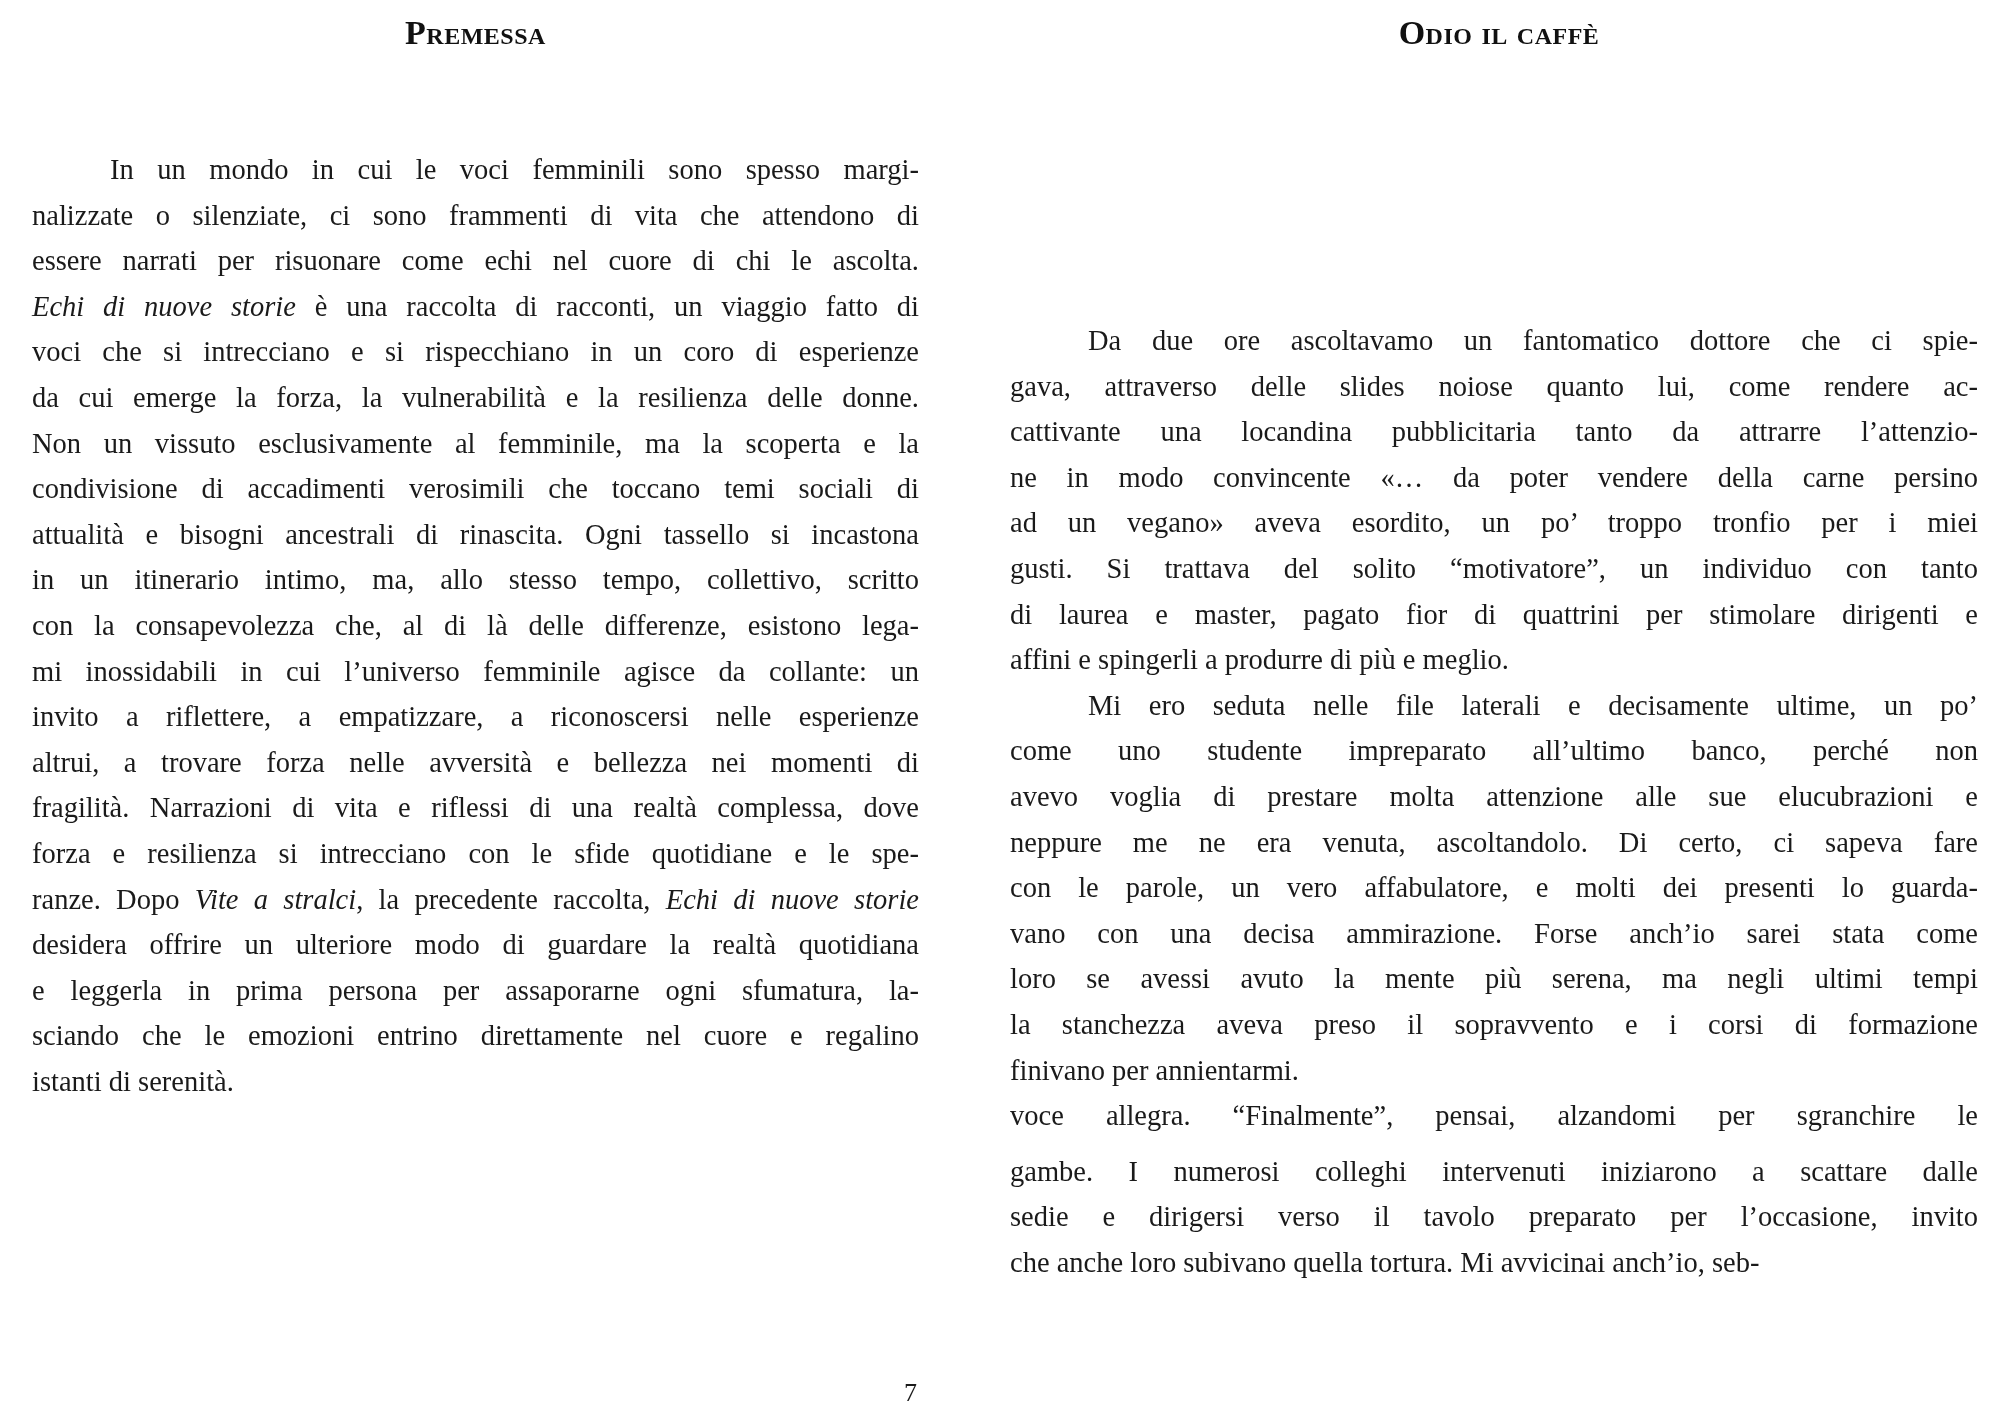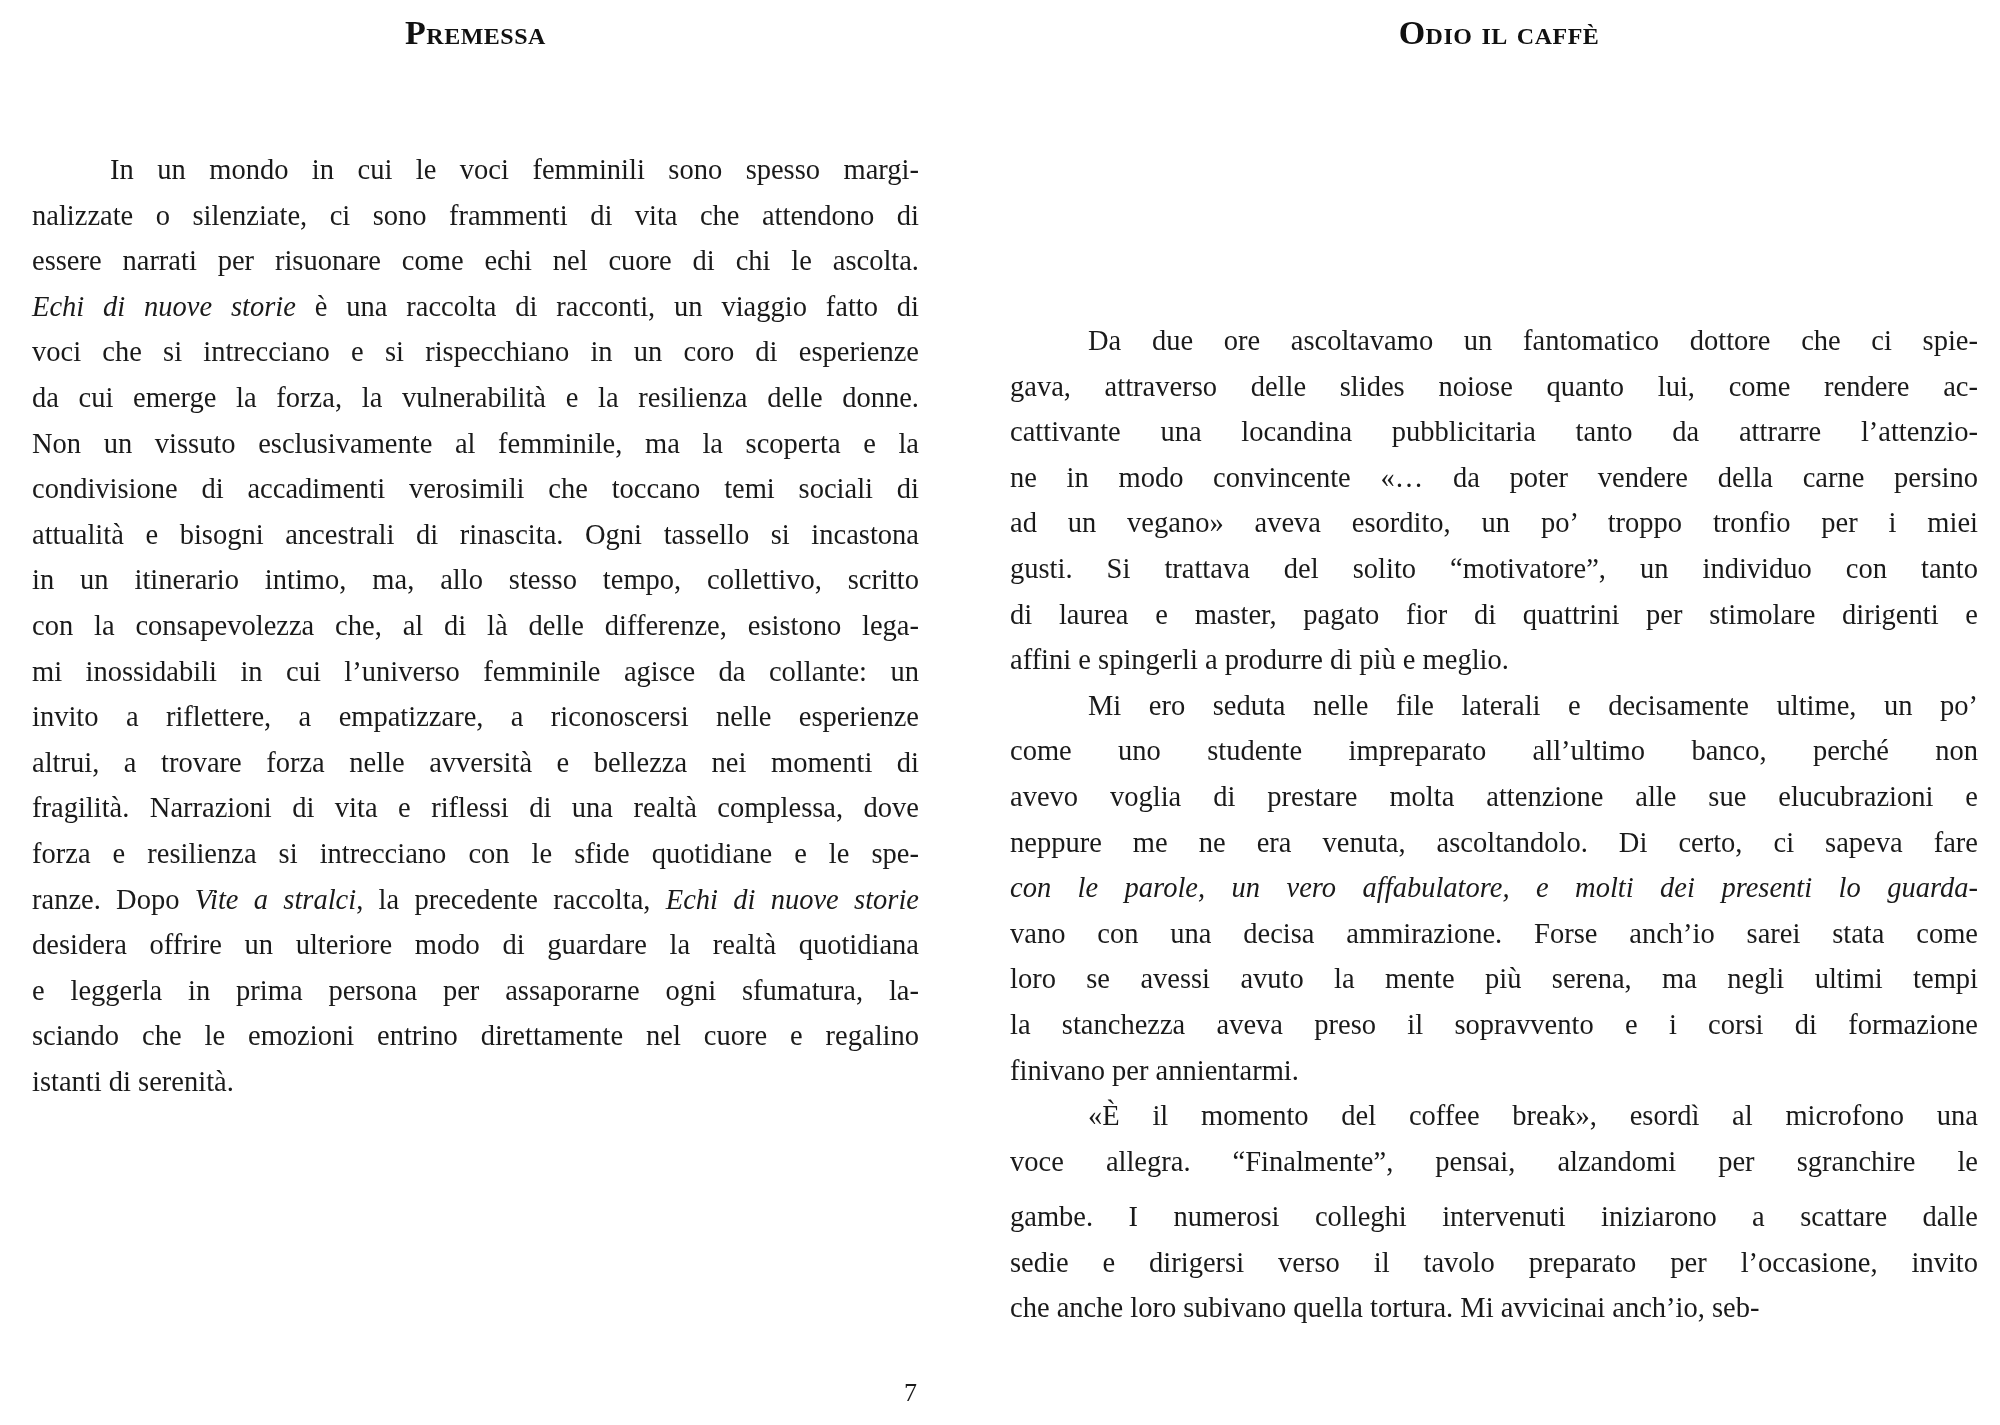--- a/index.html
+++ b/index.html
@@ -97,27 +97,26 @@
         <span class="line" style="white-space: nowrap;"><span>ad un vegano» aveva esordito, un po’ troppo tronfio per i miei</span></span>
         <span class="line" style="white-space: nowrap;"><span>gusti. Si trattava del solito “motivatore”, un individuo con tanto</span></span>
         <span class="line" style="white-space: nowrap;"><span>di laurea e master, pagato fior di quattrini per stimolare dirigenti e</span></span>
         <span class="line last"><span>affini e spingerli a produrre di più e meglio.</span></span>
       </div>
       <div class="para">
         <span class="line first" style="white-space: nowrap;"><span>Mi ero seduta nelle file laterali e decisamente ultime, un po’</span></span>
         <span class="line" style="white-space: nowrap;"><span>come uno studente impreparato all’ultimo banco, perché non</span></span>
         <span class="line" style="white-space: nowrap;"><span>avevo voglia di prestare molta attenzione alle sue elucubrazioni e</span></span>
         <span class="line" style="white-space: nowrap;"><span>neppure me ne era venuta, ascoltandolo. Di certo, ci sapeva fare</span></span>
-        <span class="line" style="white-space: nowrap; font-style: italic;"><span>con le parole, un vero affabulatore, e molti dei presenti lo guarda-</span></span>
+        <span class="line" style="white-space: nowrap;"><span>con le parole, un vero affabulatore, e molti dei presenti lo guarda-</span></span>
         <span class="line" style="white-space: nowrap;"><span>vano con una decisa ammirazione. Forse anch’io sarei stata come</span></span>
         <span class="line" style="white-space: nowrap;"><span>loro se avessi avuto la mente più serena, ma negli ultimi tempi</span></span>
         <span class="line" style="white-space: nowrap;"><span>la stanchezza aveva preso il sopravvento e i corsi di formazione</span></span>
         <span class="line last"><span>finivano per annientarmi.</span></span>
       </div>
       <div class="para">
-        <span class="line first" style="white-space: nowrap;"><span>«È il momento del coffee break», esordì al microfono una</span></span>
         <span class="line" style="white-space: nowrap;"><span>voce allegra. “Finalmente”, pensai, alzandomi per sgranchire le</span></span>
         <span class="line" style="white-space: nowrap; margin-top: 10px;"><span>gambe. I numerosi colleghi intervenuti iniziarono a scattare dalle</span></span>
         <span class="line" style="white-space: nowrap;"><span>sedie e dirigersi verso il tavolo preparato per l’occasione, invito</span></span>
         <span class="line last"><span>che anche loro subivano quella tortura. Mi avvicinai anch’io, seb-</span></span>
       </div>
     </div>
 </div>
 
 </body></html>

